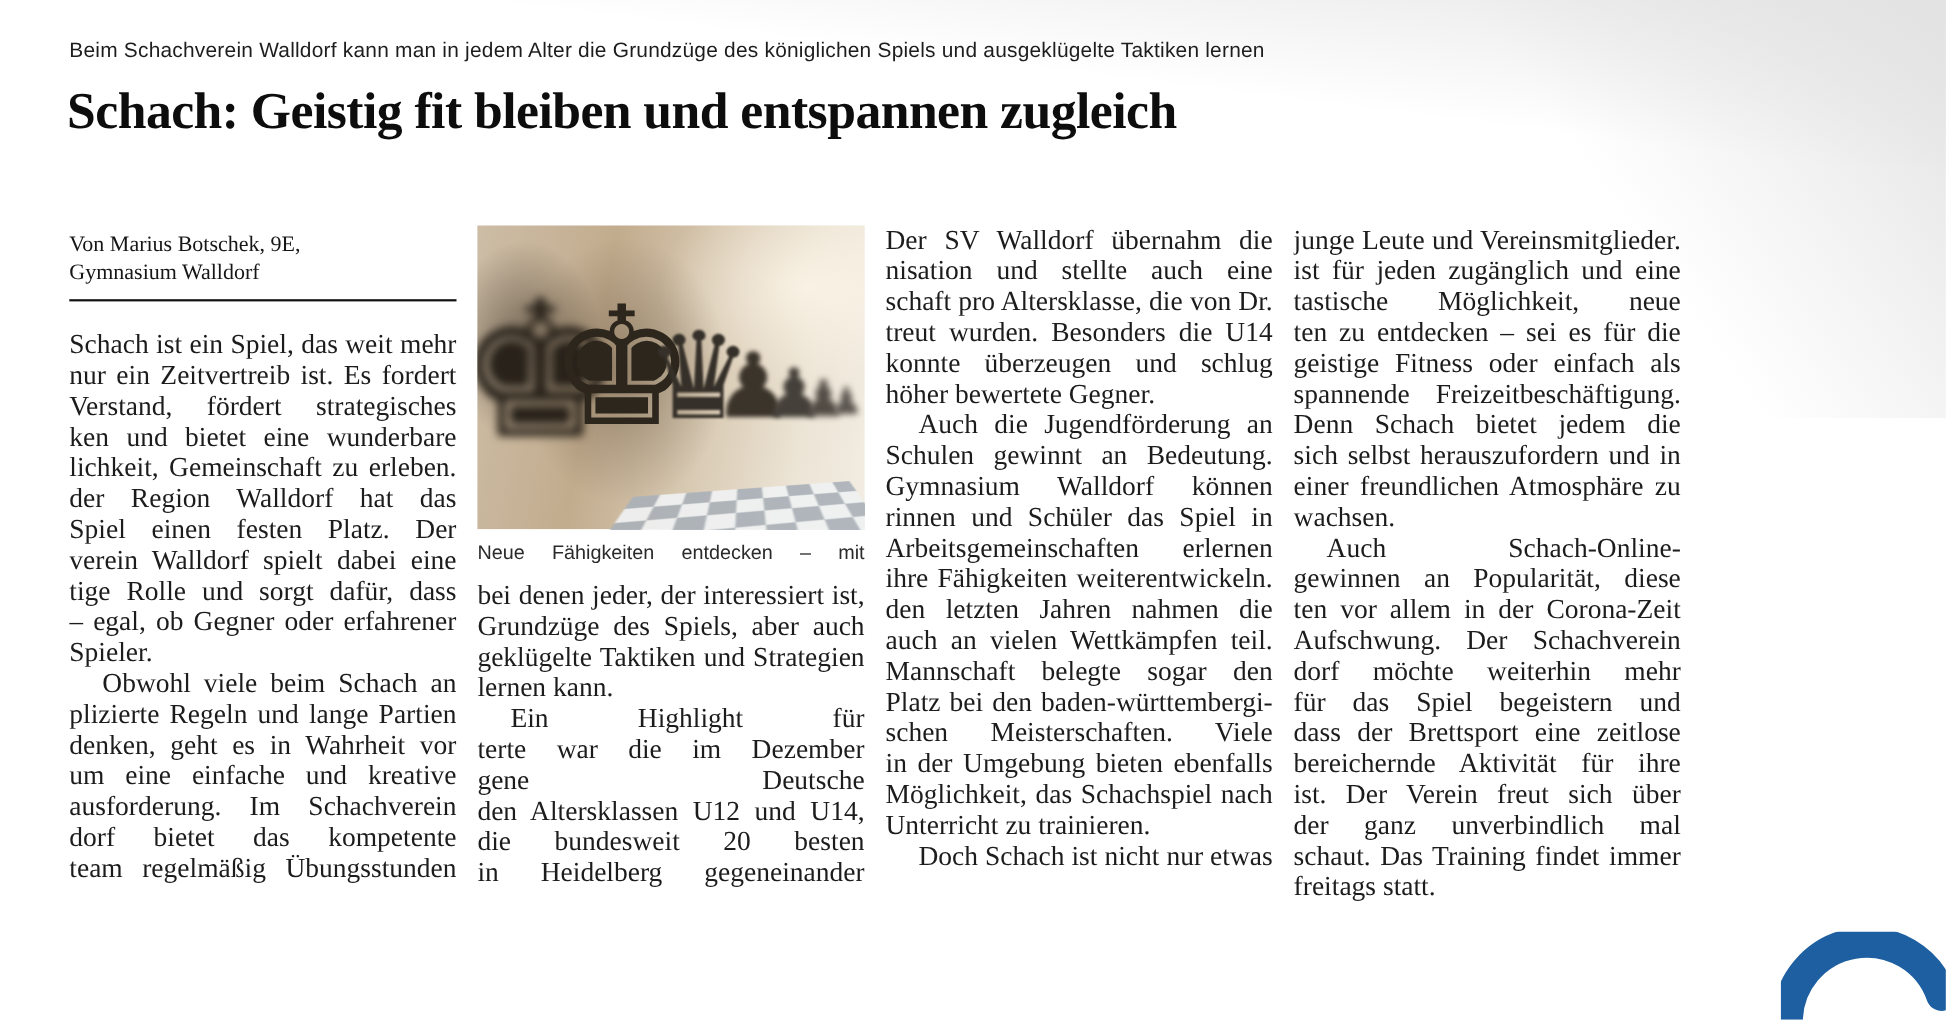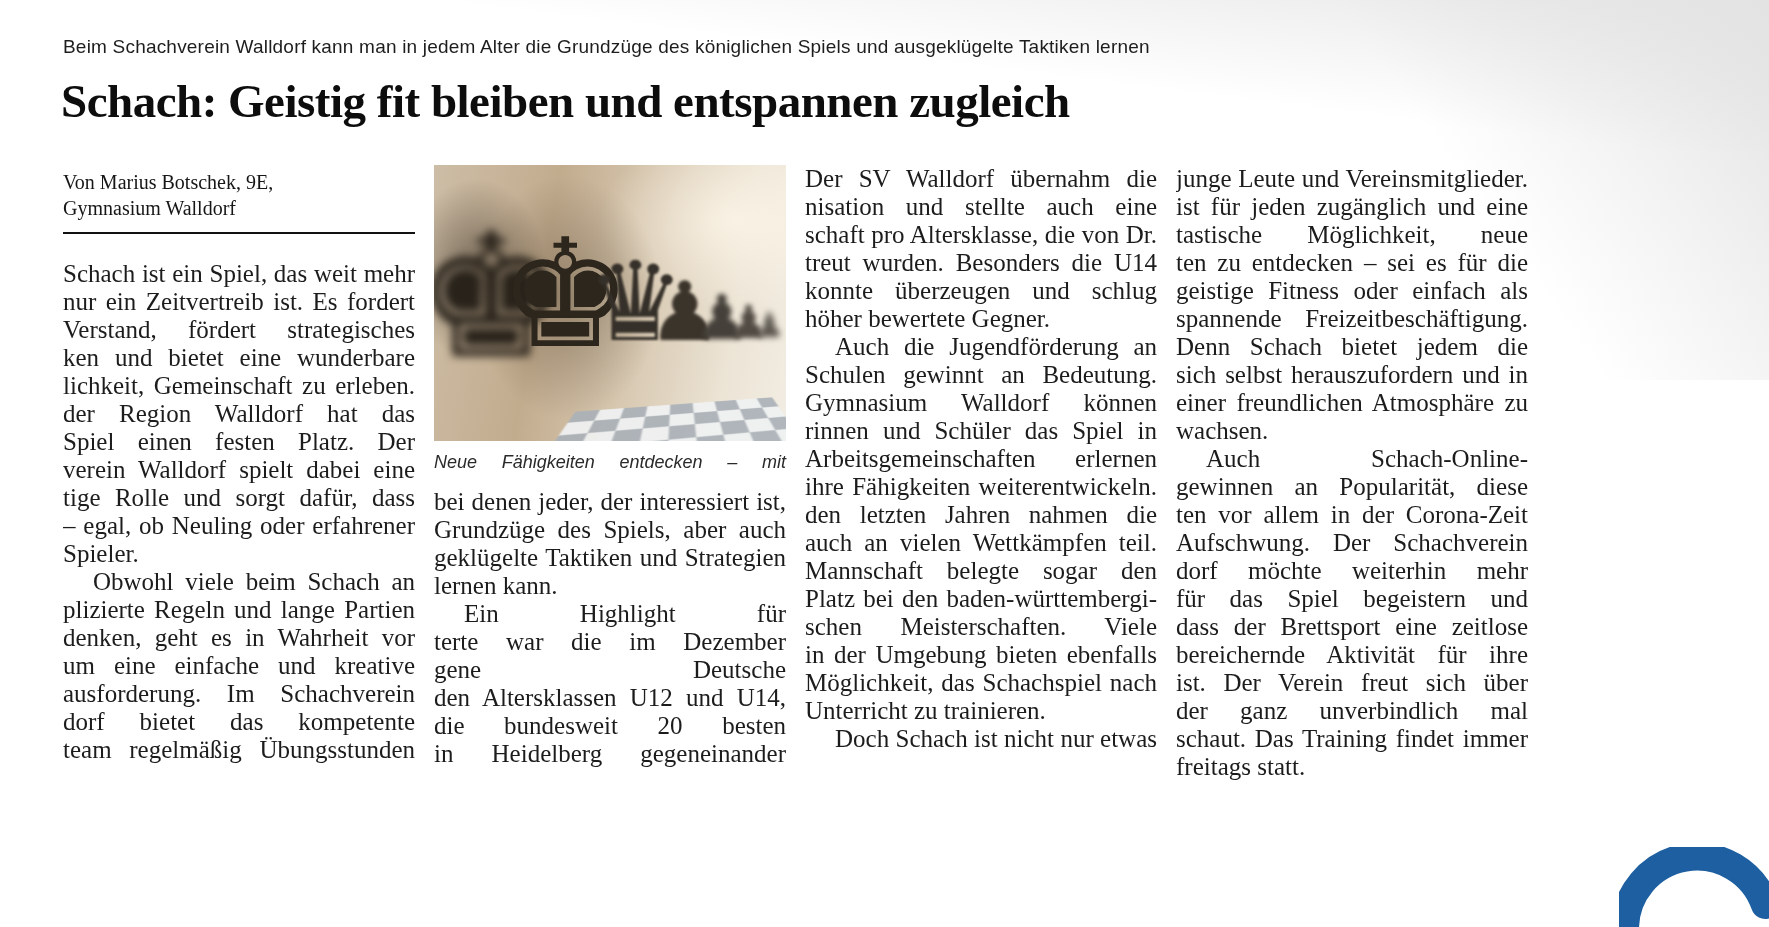--- a/index.html
+++ b/index.html
@@ -12,21 +12,21 @@
     background:linear-gradient(187deg,#e7e7e7 0%,rgba(255,255,255,0) 45%);}
   .grad-right{position:absolute;right:0;top:0;width:520px;height:380px;pointer-events:none;
     background:linear-gradient(235deg,#e3e3e3 0%,rgba(255,255,255,0) 55%);}
 
   .kicker{position:absolute;left:63px;top:36px;font-family:"Liberation Sans",sans-serif;
     font-size:19px;letter-spacing:.2px;color:#1d1d1d;white-space:nowrap;}
   .headline{position:absolute;left:61px;top:74px;margin:0;font-family:"Liberation Serif",serif;
     font-weight:700;font-size:47px;letter-spacing:-.5px;color:#0d0d0d;white-space:nowrap;}
 
   .columns{position:absolute;left:63px;top:165px;display:flex;gap:19px;}
-  .col{width:352px;flex:0 0 352px;}
+  .col{width:352px;flex:0 0 352px;margin-top:40px;}
 
   .byline{margin-top:4px;font-size:20px;line-height:26px;color:#161616;}
   .byline-rule{border-bottom:2.5px solid #111;margin-top:11px;margin-bottom:26px;}
 
   .col-body{font-size:25px;line-height:28px;color:#1c1c1c;}
   .para{margin:0;}
   .line{text-align:justify;text-align-last:justify;height:28px;overflow:hidden;}
   .line.line-end{text-align-last:left;}
   .para.indent .line:first-child{text-indent:30px;}
 
@@ -44,21 +44,21 @@
   .pc1{left:-20px;bottom:58px;font-size:172px;color:#28221a;filter:blur(4px);}
   .pc2{left:64px;bottom:72px;font-size:150px;color:#2c261d;filter:blur(.4px);}
   .pc3{left:152px;bottom:84px;font-size:110px;color:#353029;filter:blur(1.2px);}
   .pc4{left:214px;bottom:88px;font-size:82px;color:#3b342b;filter:blur(1.8px);}
   .pc5{left:260px;bottom:92px;font-size:62px;color:#45403a;filter:blur(2.4px);}
   .pc6{left:294px;bottom:96px;font-size:46px;color:#514b44;filter:blur(2.8px);}
   .pc7{left:320px;bottom:99px;font-size:34px;color:#5a554e;filter:blur(3px);}
 
   .caption{margin-top:10px;font-family:"Liberation Sans",sans-serif;font-size:18px;
     line-height:23px;color:#2a2a2a;margin-bottom:14px;}
-  .cap-line{text-align:justify;text-align-last:justify;font-style:italic;}
+  .cap-line{text-align:justify;text-align-last:justify;}
   .cap-line.cap-last{text-align-last:left;}
 
   .corner-logo{position:absolute;right:0;bottom:0;width:150px;height:80px;}
 </style>
 </head>
 <body>
 
 <div class="page">
   <div class="grad-top"></div>
   <div class="grad-right"></div>
@@ -78,21 +78,21 @@
           <div class="para">
             <div class="line">Schach ist ein Spiel, das weit mehr als</div>
             <div class="line">nur ein Zeitvertreib ist. Es fordert den</div>
             <div class="line">Verstand, fördert strategisches Den-</div>
             <div class="line">ken und bietet eine wunderbare Mög-</div>
             <div class="line">lichkeit, Gemeinschaft zu erleben. In</div>
             <div class="line">der Region Walldorf hat das königliche</div>
             <div class="line">Spiel einen festen Platz. Der Schach-</div>
             <div class="line">verein Walldorf spielt dabei eine wich-</div>
             <div class="line">tige Rolle und sorgt dafür, dass Schach</div>
-            <div class="line">– egal, ob Neuling oder erfahrener</div>
+            <div class="line">– egal, ob Gegner oder erfahrener</div>
             <div class="line line-end">Spieler.</div>
           </div>
           <div class="para indent">
             <div class="line">Obwohl viele beim Schach an kom-</div>
             <div class="line">plizierte Regeln und lange Partien</div>
             <div class="line">denken, geht es in Wahrheit vor allem</div>
             <div class="line">um eine einfache und kreative Her-</div>
             <div class="line">ausforderung. Im Schachverein Wall-</div>
             <div class="line">dorf bietet das kompetente Trainer-</div>
             <div class="line">team regelmäßig Übungsstunden an,</div>

